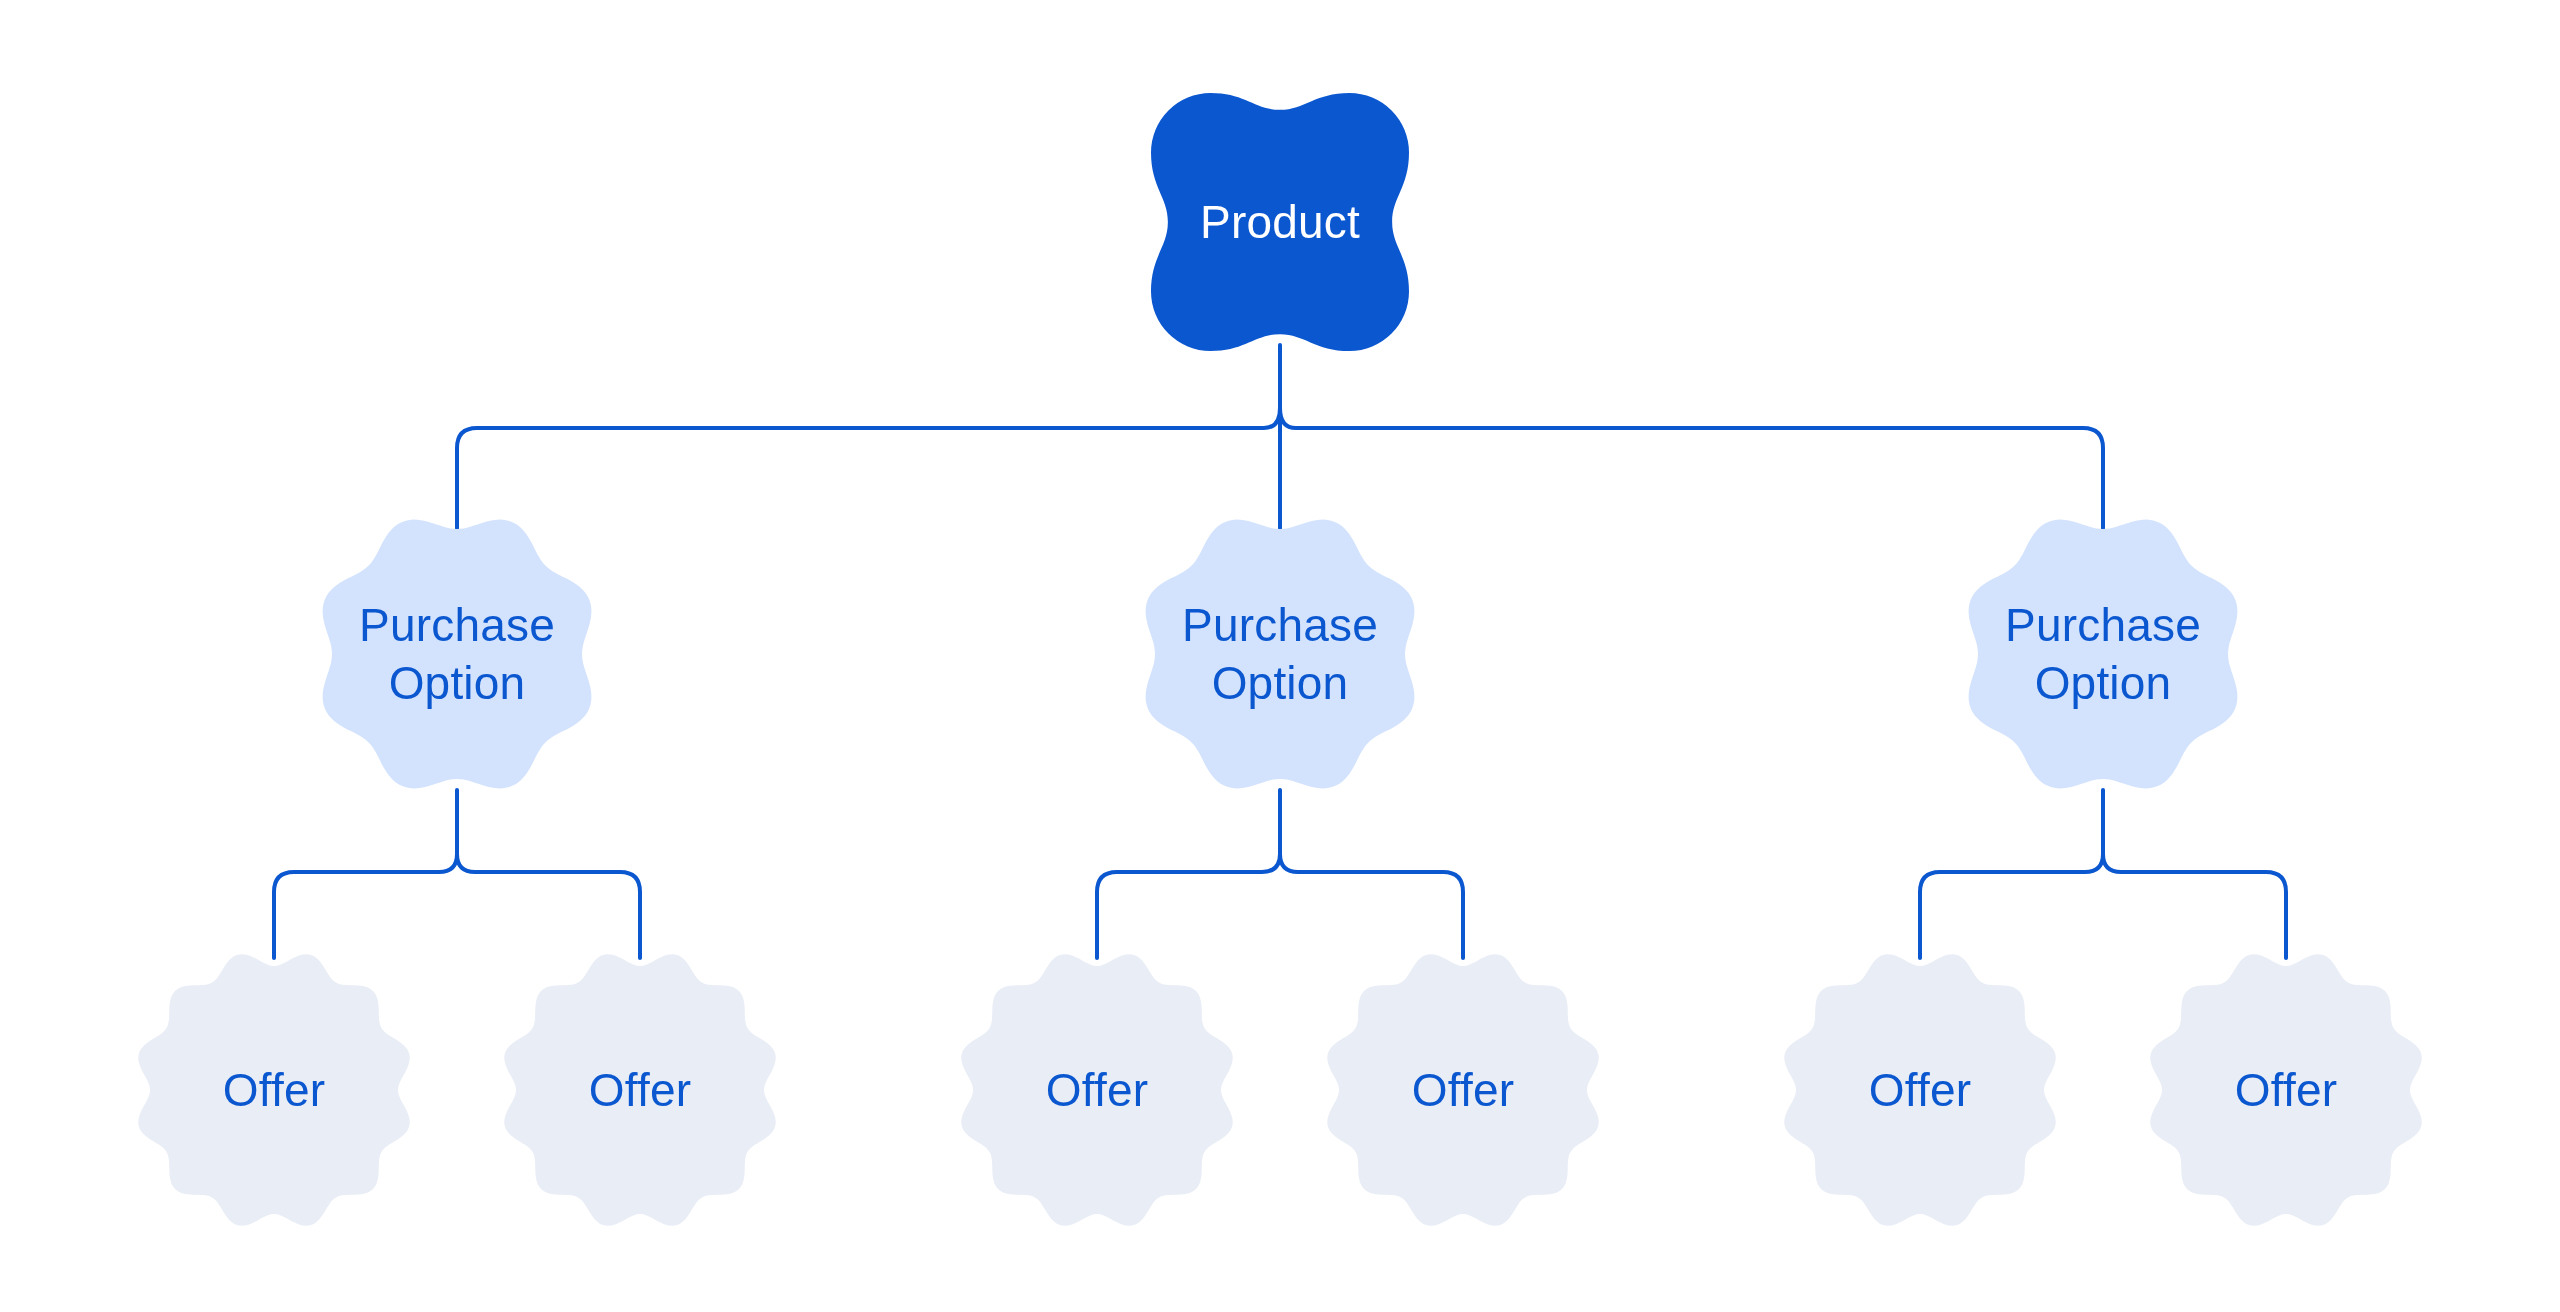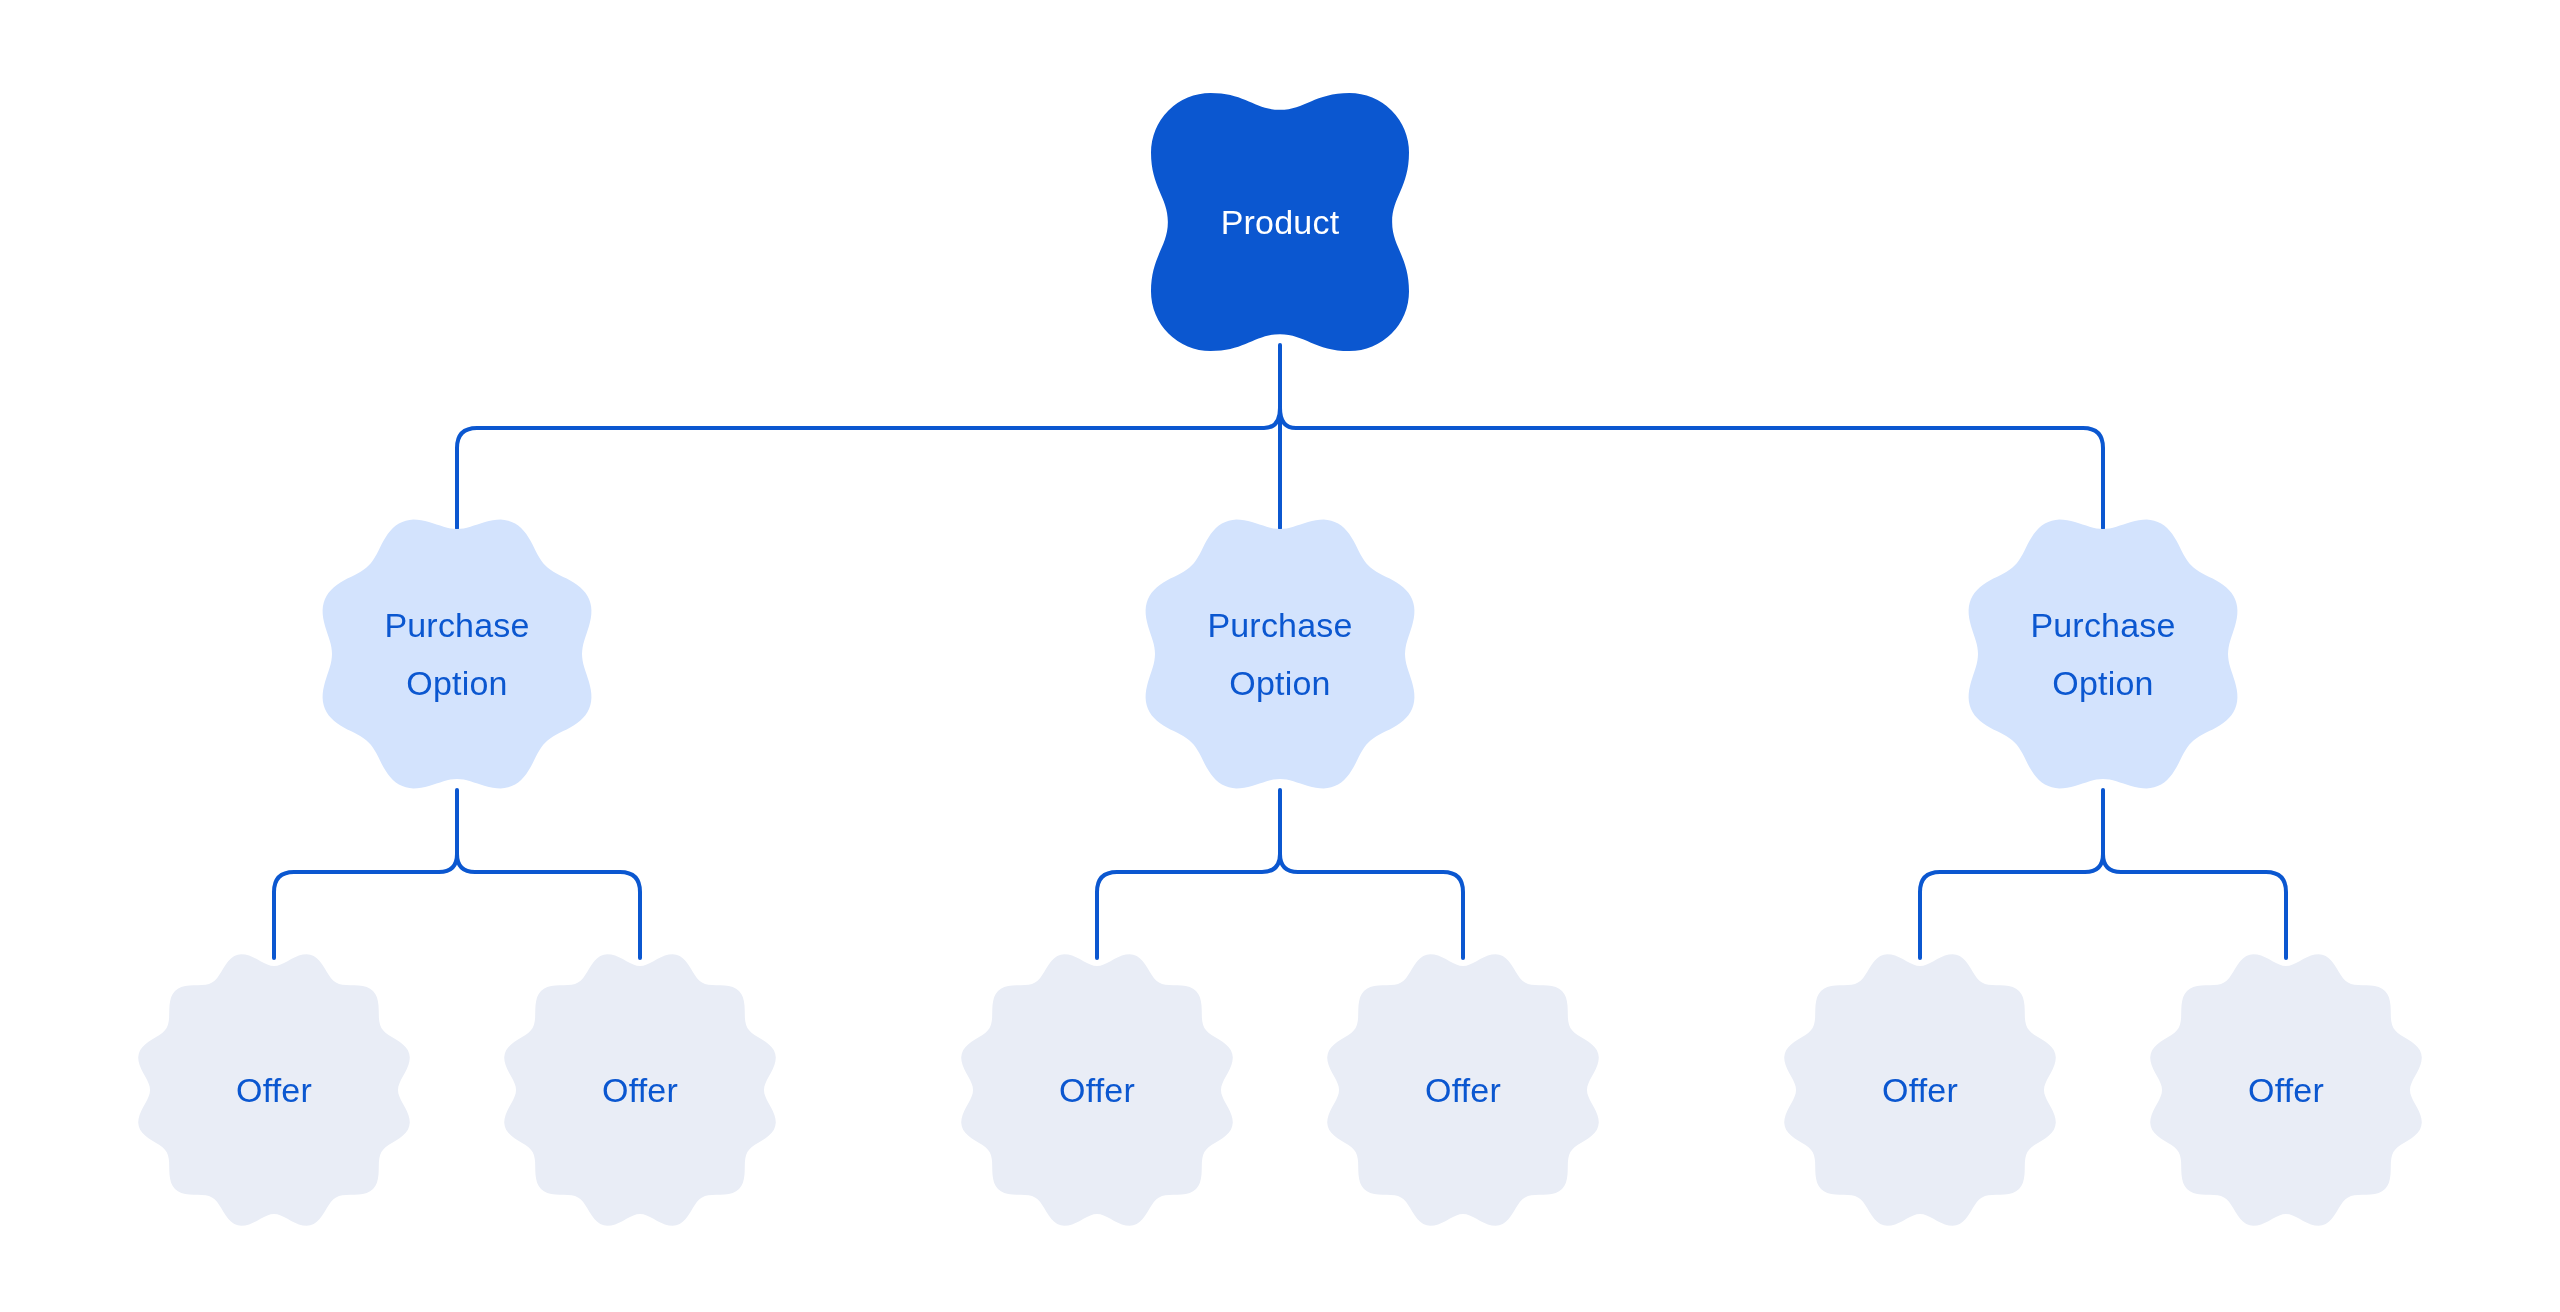--- a/index.html
+++ b/index.html
@@ -10,21 +10,21 @@
     overflow:hidden;
     font-family:"Liberation Sans","DejaVu Sans",sans-serif;
   }
   svg.wires{position:absolute;left:0;top:0;}
   .wires path{fill:none;stroke:var(--blue,#0b57d0);stroke-width:4;stroke-linecap:round;}
   .node{position:absolute;}
   .node > svg{position:absolute;left:0;top:0;width:100%;height:100%;}
   .node .label{
     position:absolute;inset:0;
     display:flex;align-items:center;justify-content:center;text-align:center;
-    font-size:34px;line-height:58px;font-weight:500;letter-spacing:0.2px;
+    font-size:46px;line-height:58px;font-weight:500;letter-spacing:0.2px;
     color:var(--blue,#0b57d0);
     white-space:pre-line;
   }
   .node.product .label{color:var(--on-dark,#ffffff);}
   .node.purchase .label{padding:0 40px;}
   .shape-product{fill:var(--blue,#0b57d0);}
   .shape-purchase{fill:var(--purchase,#d3e3fd);}
   .shape-offer{fill:var(--offer,#e9edf6);}
 </style>
 </head>

